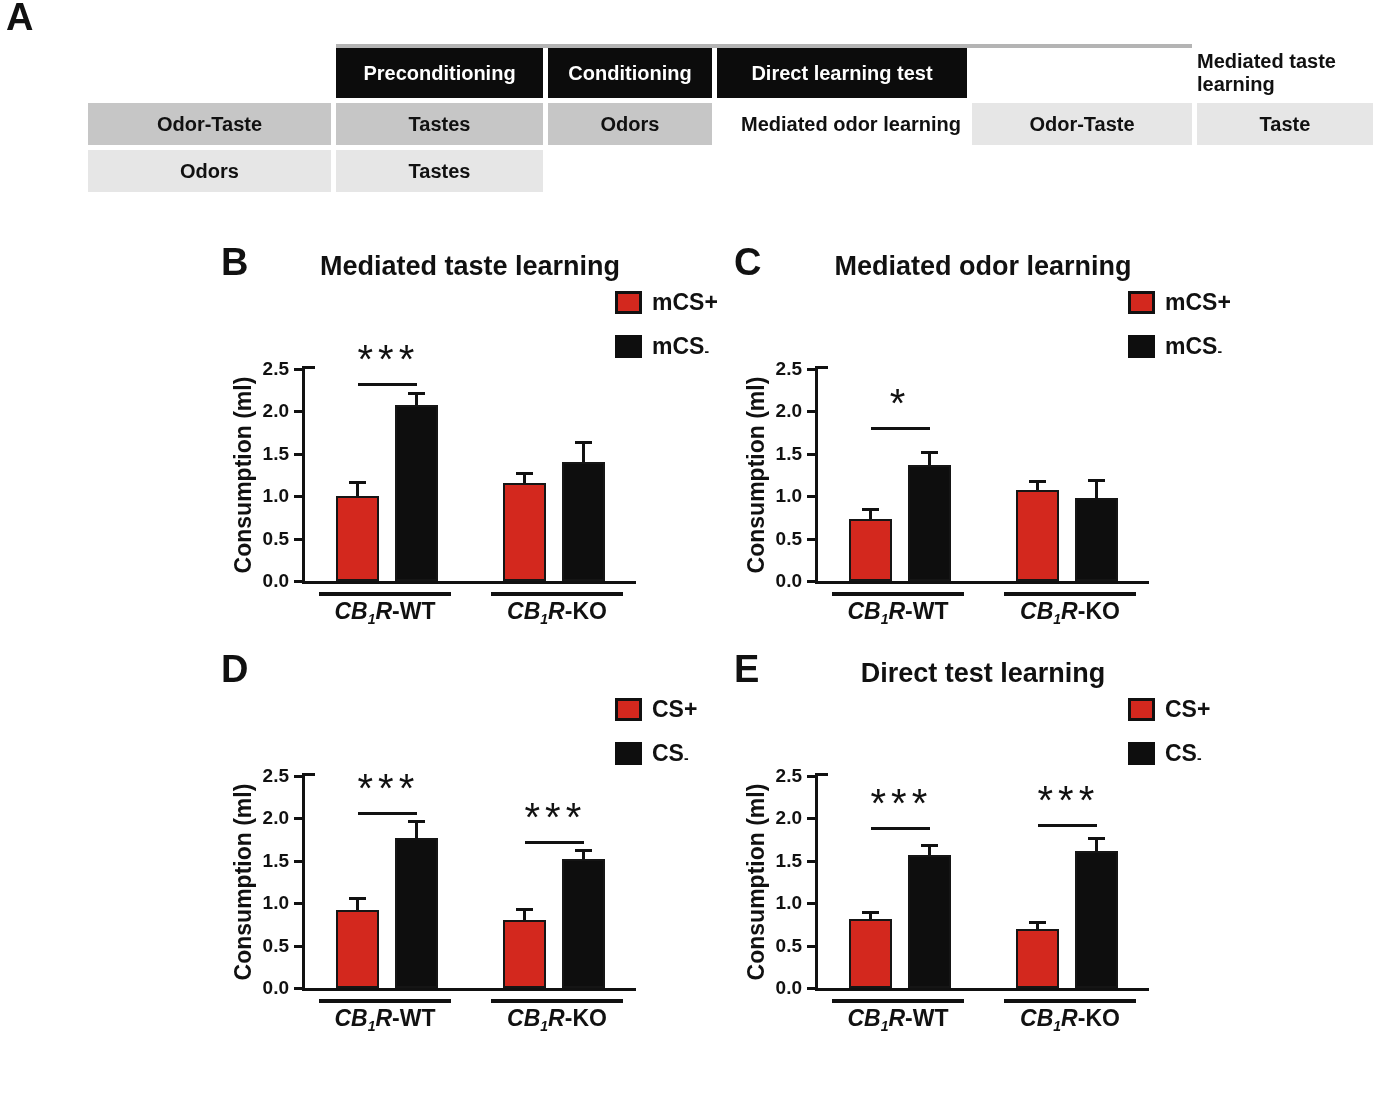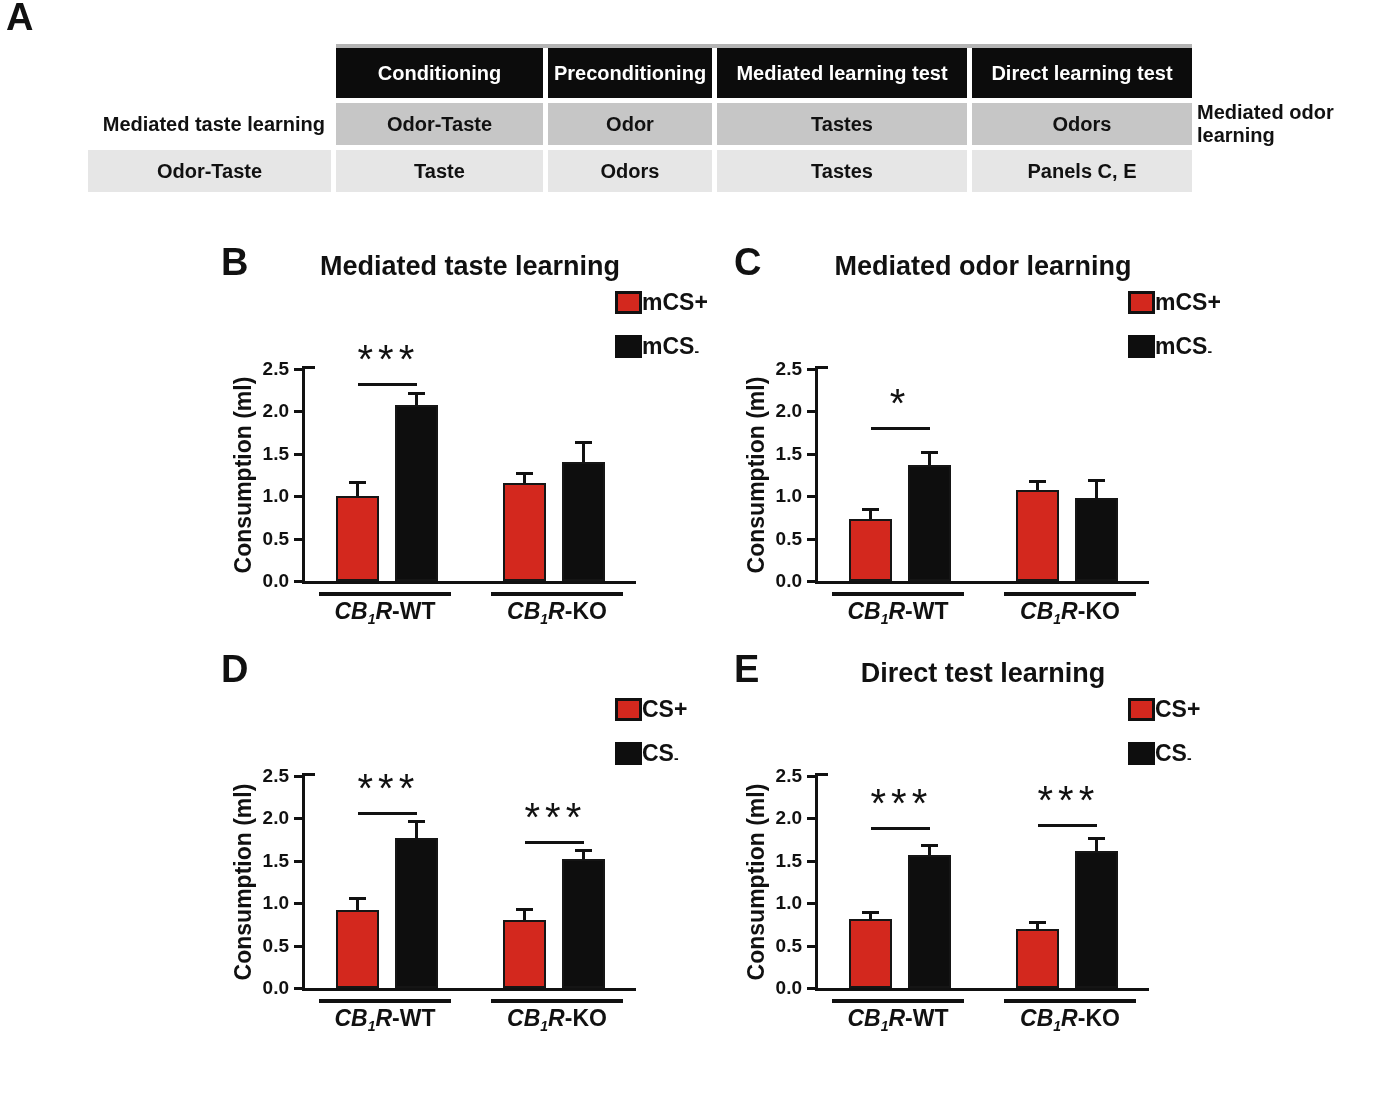--- a/index.html
+++ b/index.html
@@ -22,21 +22,21 @@
   
   .chart-panel{position:absolute;width:515px;height:400px;}
   .panel-b{left:215px;top:245px;}
   .panel-c{left:728px;top:245px;}
   .panel-d{left:215px;top:652px;}
   .panel-e{left:728px;top:652px;}
   .panel-letter{position:absolute;left:6px;top:-4px;font-size:38px;font-weight:800;}
   .chart-title{position:absolute;left:55px;top:6px;width:400px;text-align:center;
                font-size:27px;font-weight:700;}
   .legend{position:absolute;left:400px;top:46px;display:flex;flex-direction:column;gap:21px;}
-  .legend-item{display:flex;align-items:center;}
+  .legend-item{display:flex;align-items:center;gap:10px;}
   .swatch{width:27px;height:23px;box-sizing:border-box;}
   .legend-label{font-size:23px;font-weight:700;line-height:1;}
   .minus{font-size:0.6em;position:relative;top:0.12em;}
   .plot{position:absolute;left:0;top:0;width:100%;height:100%;}
   .plot div{position:absolute;box-sizing:border-box;}
   .tick-label{font-size:19px;font-weight:700;text-align:right;line-height:24px;}
   .ylabel{transform:rotate(-90deg);font-size:23px;font-weight:700;text-align:center;}
   .group-label{font-size:23px;font-weight:700;text-align:center;white-space:nowrap;}
   .group-label .it{font-style:italic;}
   .group-label .sub{font-style:italic;font-size:14px;position:relative;top:5px;}
@@ -45,38 +45,35 @@
 </head>
 <body>
 
 <div class="figure">
 
   <div class="panel-letter letter-a">A</div>
   <div class="table-strip"></div>
 
   <div class="exp-table">
     <div class="cell spacer"></div>
+    <div class="cell th">Preconditioning</div>
     <div class="cell th">Conditioning</div>
-    <div class="cell th">Preconditioning</div>
-    <div class="cell th">Mediated learning test</div>
     <div class="cell th">Direct learning test</div>
     <div class="cell spacer"></div>
 
     <div class="cell rowlabel">Mediated taste learning</div>
     <div class="cell r1">Odor-Taste</div>
-    <div class="cell r1">Odor</div>
     <div class="cell r1">Tastes</div>
     <div class="cell r1">Odors</div>
 
     <div class="cell rowlabel">Mediated odor learning</div>
     <div class="cell r2">Odor-Taste</div>
     <div class="cell r2">Taste</div>
     <div class="cell r2">Odors</div>
     <div class="cell r2">Tastes</div>
-    <div class="cell r2">Panels C, E</div>
   </div>
 
   <div class="chart-panel panel-b">
     <div class="panel-letter">B</div>
     <div class="chart-title">Mediated taste learning</div>
     <div class="legend">
         <div class="legend-item" style="position: relative;">
           <div class="swatch" style="background: rgb(211, 40, 30); position: relative; border: 3px solid rgb(17, 17, 17);"></div>
           <div class="legend-label" style="position: relative;">mCS<span>+</span></div>
         </div>

